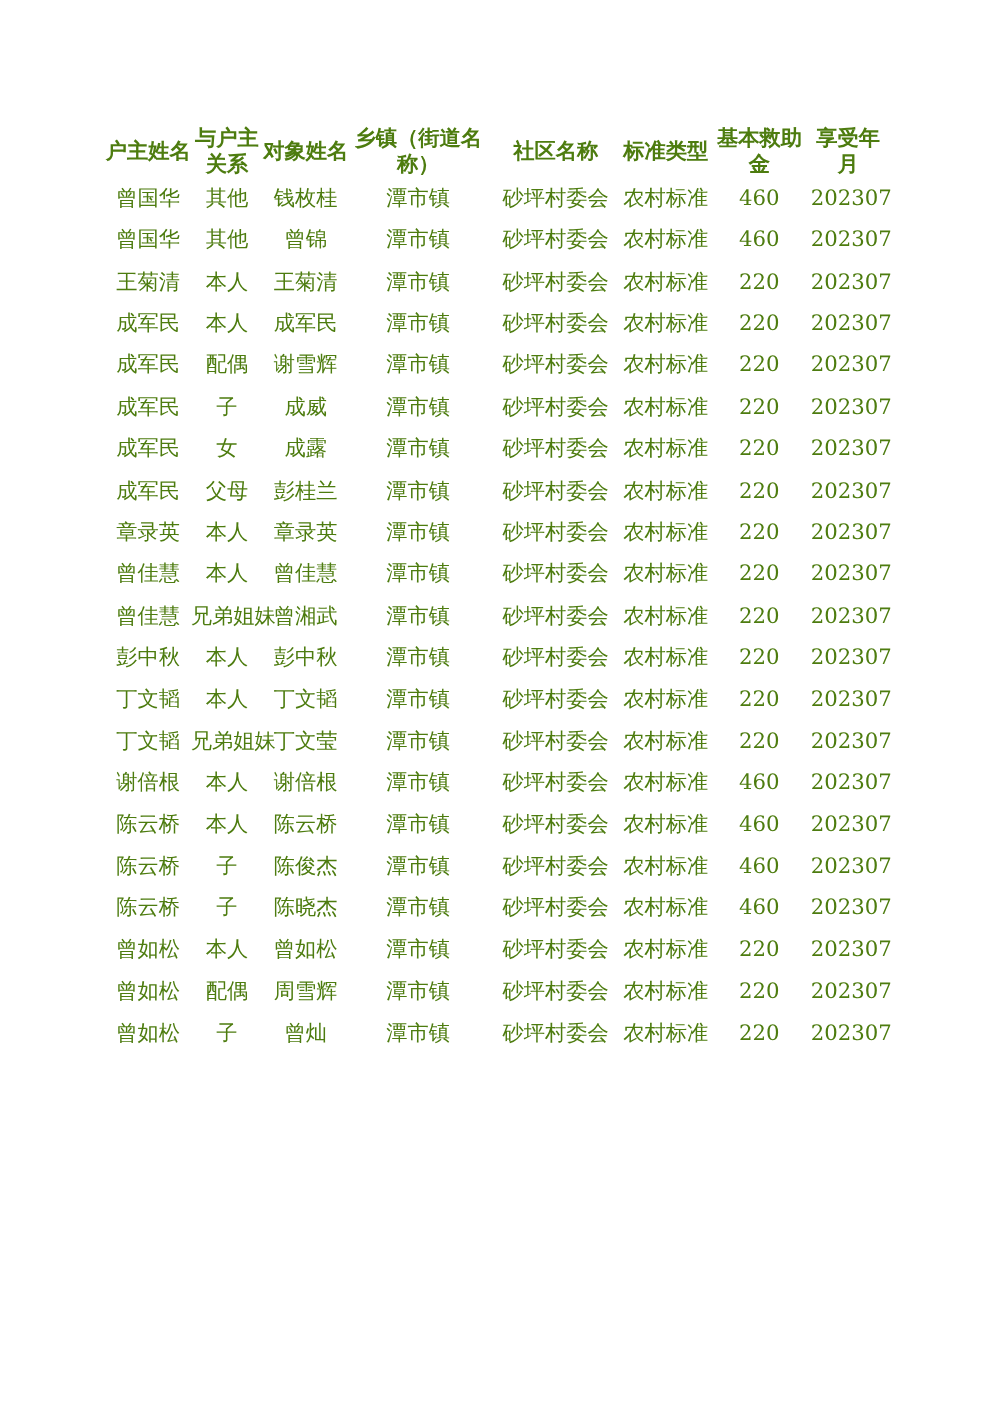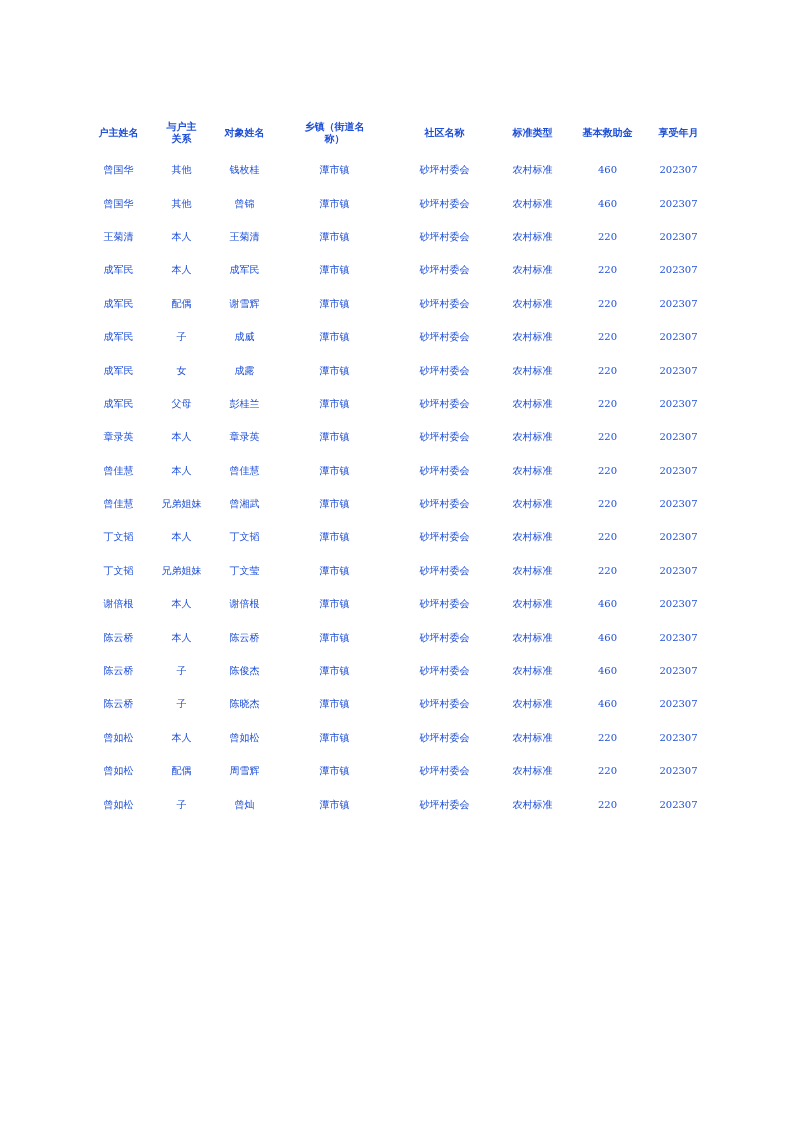--- a/index.html
+++ b/index.html
@@ -10,25 +10,25 @@
   }
   body { height: 1122px; overflow: hidden; }
   .page {
     width: 793px;
     height: 1122px;
     background: #ffffff;
     padding-top: 101px;
   }
   table.subsidy-table {
     border-collapse: collapse;
-    margin: 12px auto;
+    margin: 0 auto;
     table-layout: fixed;
     width: 624px;
-    color: #1d4ed8;
-    font-size: 10px;
+    color: #4d7c0f;
+    font-size: 17px;
   }
   table.subsidy-table th {
     font-weight: bold;
     text-align: center;
     vertical-align: middle;
     white-space: pre-line;
     height: 40px;
     line-height: 1.22;
     padding: 0;
   }
@@ -176,20 +176,30 @@
           <td>曾佳慧</td>
           <td>兄弟姐妹</td>
           <td>曾湘武</td>
           <td>潭市镇</td>
           <td>砂坪村委会</td>
           <td>农村标准</td>
           <td>220</td>
           <td>202307</td>
         </tr>
         <tr>
+          <td>彭中秋</td>
+          <td>本人</td>
+          <td>彭中秋</td>
+          <td>潭市镇</td>
+          <td>砂坪村委会</td>
+          <td>农村标准</td>
+          <td>220</td>
+          <td>202307</td>
+        </tr>
+        <tr>
           <td>丁文韬</td>
           <td>本人</td>
           <td>丁文韬</td>
           <td>潭市镇</td>
           <td>砂坪村委会</td>
           <td>农村标准</td>
           <td>220</td>
           <td>202307</td>
         </tr>
         <tr>

